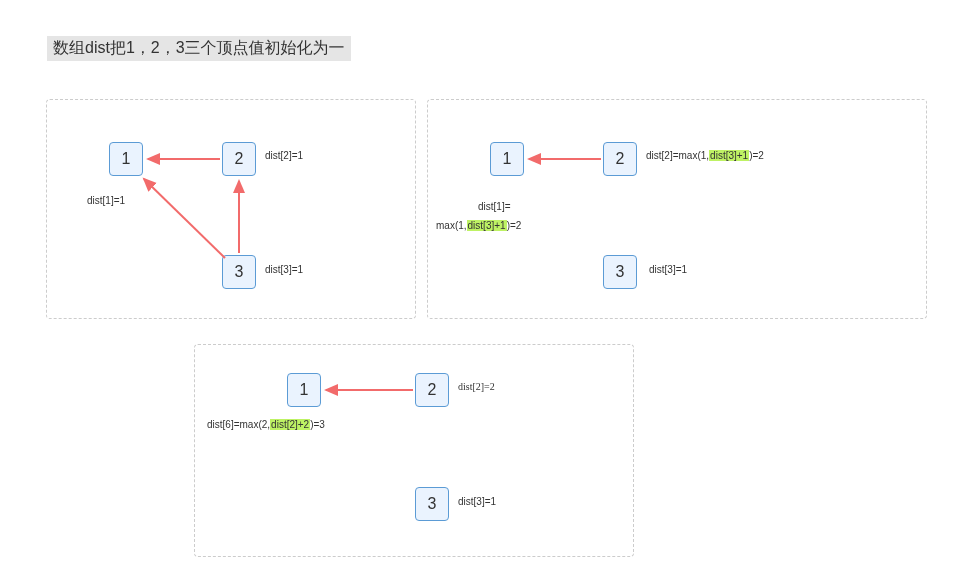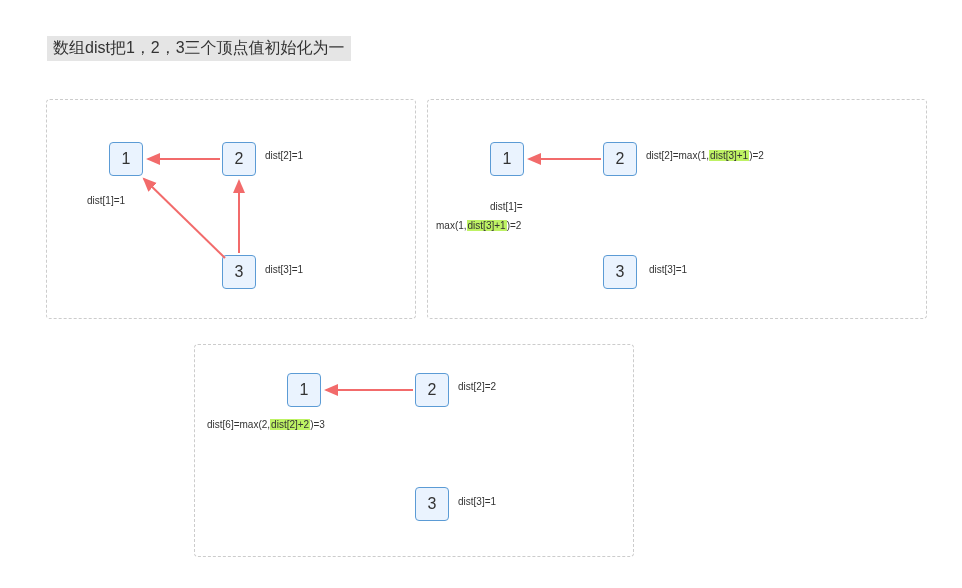--- a/index.html
+++ b/index.html
@@ -106,21 +106,21 @@
         <path d="M0,0 L7,3 L0,6 Z" fill="#f26b6b"></path>
       </marker>
     </defs>
     <line x1="173" y1="59" x2="101" y2="59" stroke="#f26b6b" stroke-width="2" marker-end="url(#ah2)"></line>
   </svg>
 
   <div class="lbl" style="left:218px; top:50px;">
     <span>dist[2]=max(1,</span><span class="hl">dist[3]+1</span><span>)=2</span>
   </div>
 
-  <div class="lbl" style="left:50px; top:101px;margin-left:12px;">dist[1]=</div>
+  <div class="lbl" style="left:50px; top:101px;">dist[1]=</div>
   <div class="lbl" style="left:8px; top:120px;">
     <span>max(1,</span><span class="hl">dist[3]+1</span><span>)=2</span>
   </div>
 
   <div class="lbl" style="left:221px; top:164px;">dist[3]=1</div>
 </div>
 
 <div class="panel" style="left:194px; top:344px; width:440px; height:213px;">
   <div class="node" style="left:92px; top:28px;">
       <span>1</span>
@@ -134,18 +134,18 @@
 
   <svg class="arrows" width="440" height="213">
     <defs>
       <marker id="ah3" markerWidth="8" markerHeight="8" refX="6" refY="3" orient="auto">
         <path d="M0,0 L7,3 L0,6 Z" fill="#f26b6b"></path>
       </marker>
     </defs>
     <line x1="218" y1="45" x2="131" y2="45" stroke="#f26b6b" stroke-width="2" marker-end="url(#ah3)"></line>
   </svg>
 
-  <div class="lbl" style="left:263px; top:36px;">dist[2]=2</div>
+  <div class="lbl" style="left:263px; top:36px;font-family:Liberation Serif, serif;">dist[2]=2</div>
   <div class="lbl" style="left:12px; top:74px;">
     <span>dist[6]=max(2,</span><span class="hl">dist[2]+2</span><span>)=3</span>
   </div>
   <div class="lbl" style="left:263px; top:151px;">dist[3]=1</div>
 </div>
 
 </body></html>

